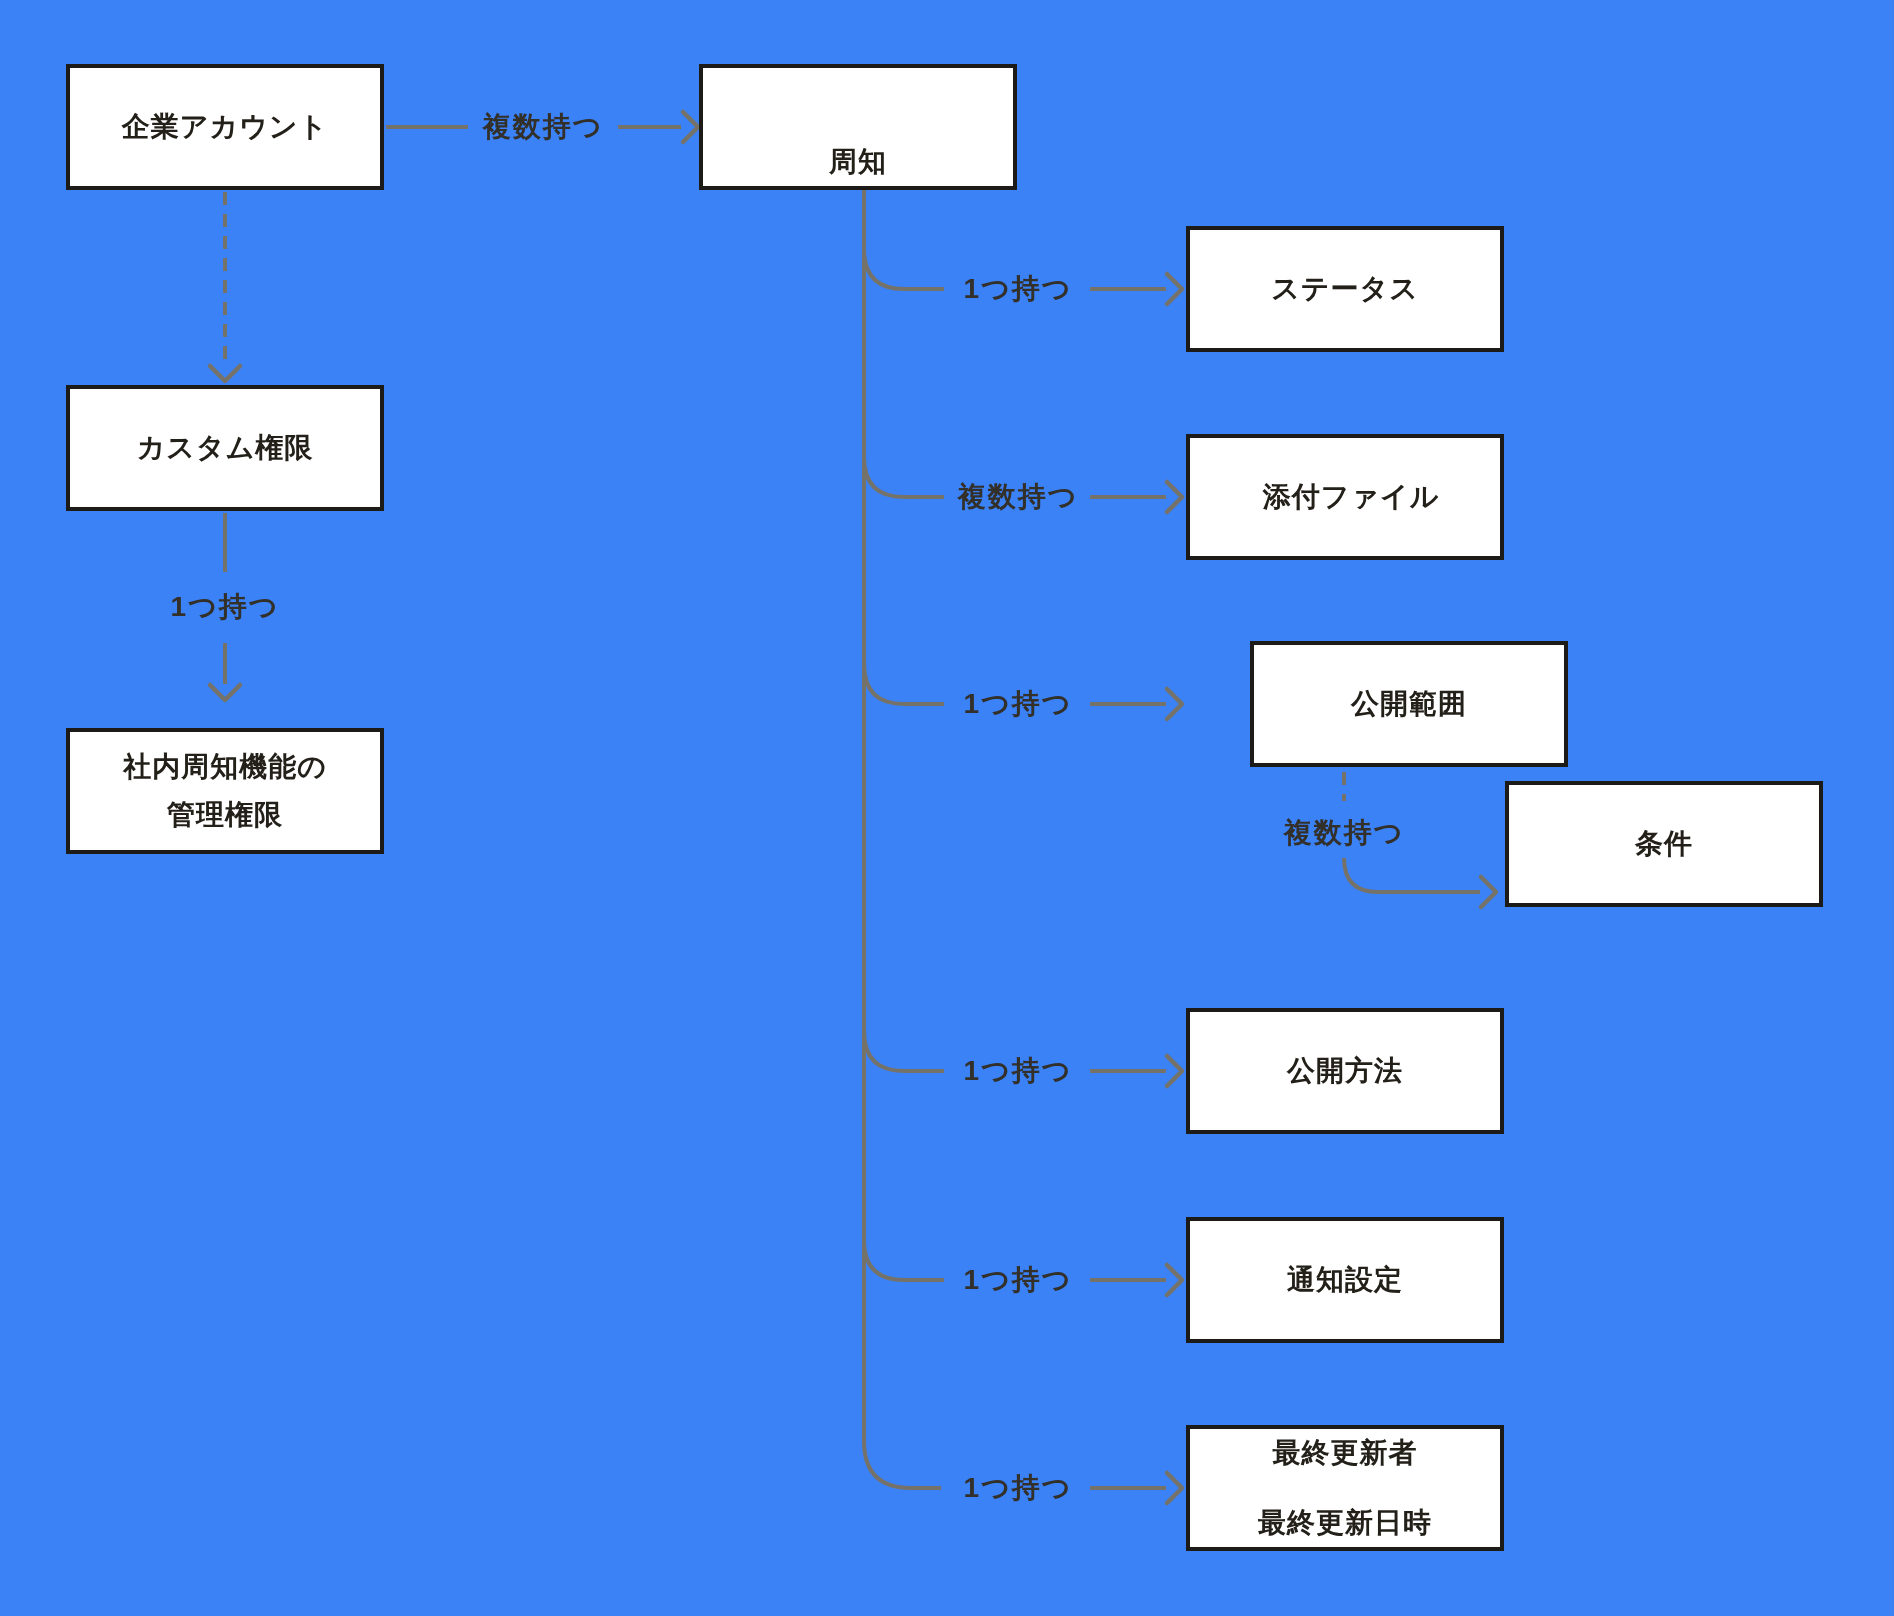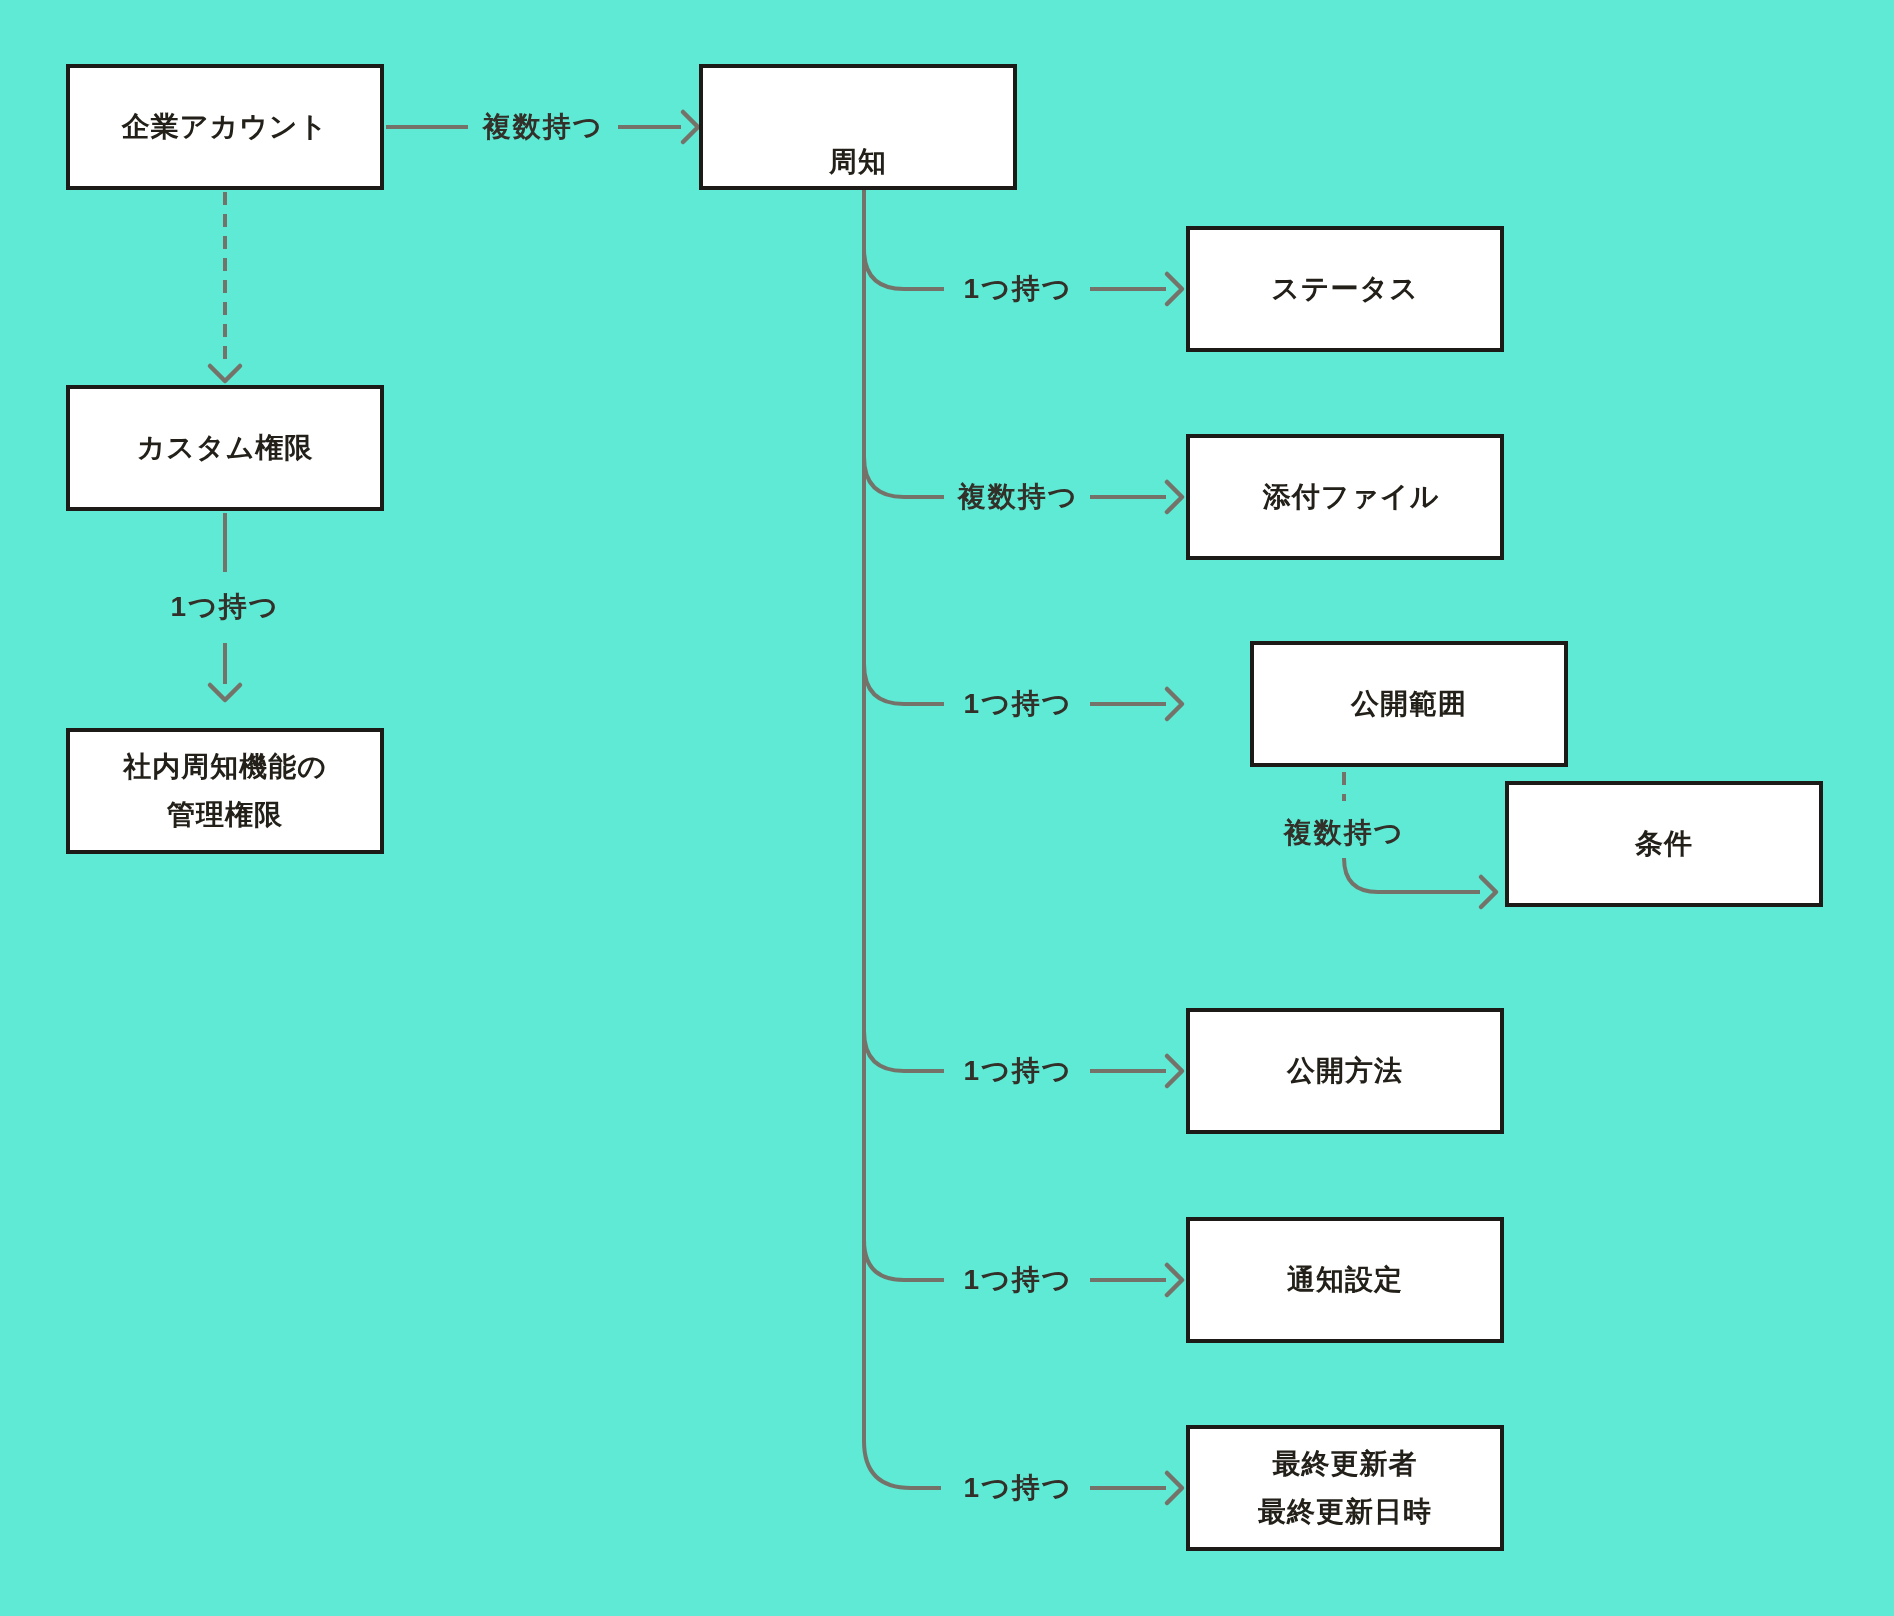--- a/index.html
+++ b/index.html
@@ -4,21 +4,21 @@
 <style>
   html, body {
     margin: 0;
     padding: 0;
     background: #f5f4f2;
   }
   .canvas {
     position: relative;
     width: 1894px;
     height: 1616px;
-    background: #5eead4;
+    background: #3b82f6;
     font-family: "Liberation Sans", "DejaVu Sans", sans-serif;
     overflow: hidden;
   }
   svg.edges {
     position: absolute;
     left: 0; top: 0;
     width: 1894px;
     height: 1616px;
   }
   .node {
@@ -119,21 +119,21 @@
   </div>
   <div class="node" style="left:1505px; top:781px;">
     <span>条件</span>
   </div>
   <div class="node" style="left:1186px; top:1008px;">
     <span>公開方法</span>
   </div>
   <div class="node" style="left:1186px; top:1217px;justify-content:center;">
     <span>通知設定</span>
   </div>
-  <div class="node" style="left:1186px; top:1425px;">
+  <div class="node" style="left:1186px; top:1425px;justify-content:space-between;">
     <span>最終更新者</span>
     <span>最終更新日時</span>
   </div>
 
   <div class="edge-label" style="left:543px; top:127px;">複数持つ</div>
   <div class="edge-label" style="left:225px; top:607px;">1つ持つ</div>
   <div class="edge-label" style="left:1018px; top:289px;">1つ持つ</div>
   <div class="edge-label" style="left:1018px; top:497px;">複数持つ</div>
   <div class="edge-label" style="left:1018px; top:704px;">1つ持つ</div>
   <div class="edge-label" style="left:1344px; top:833px;">複数持つ</div>

